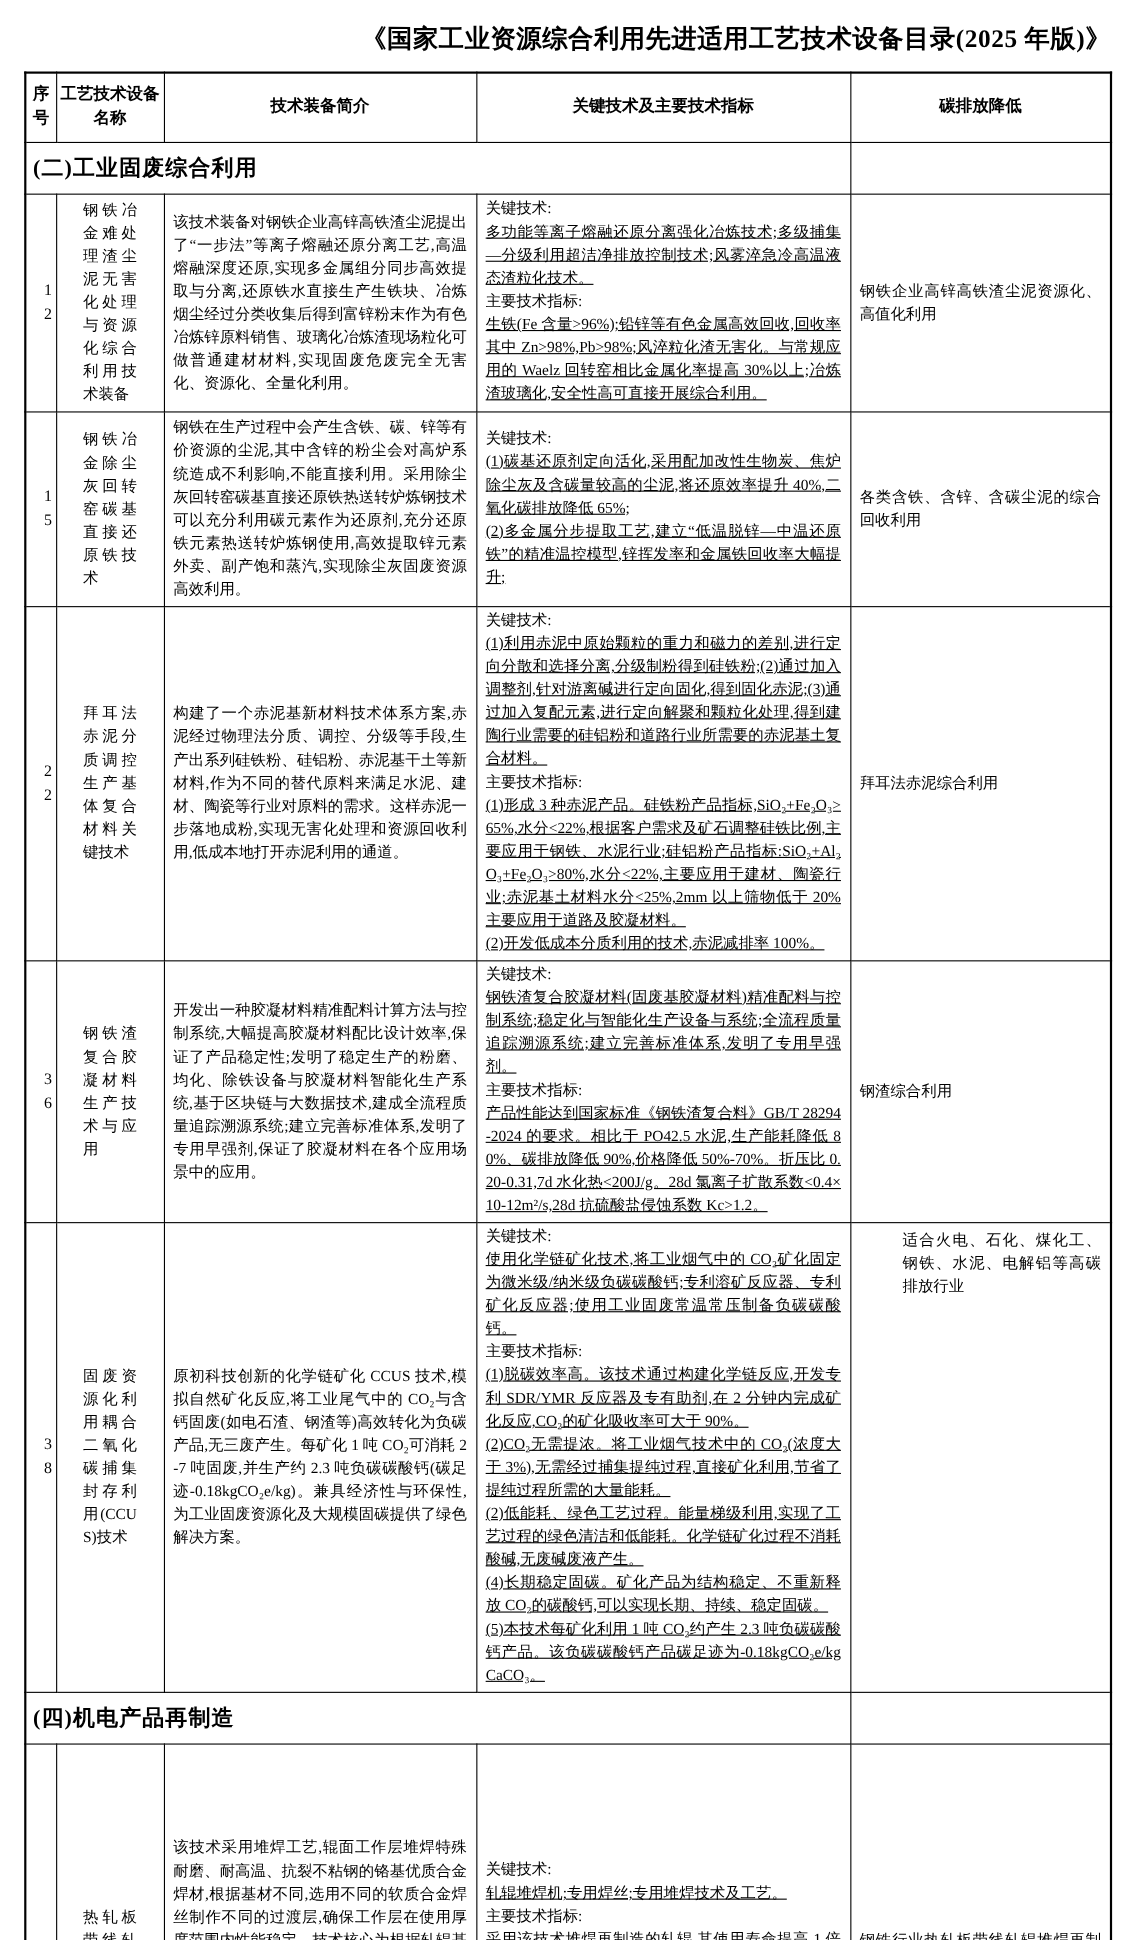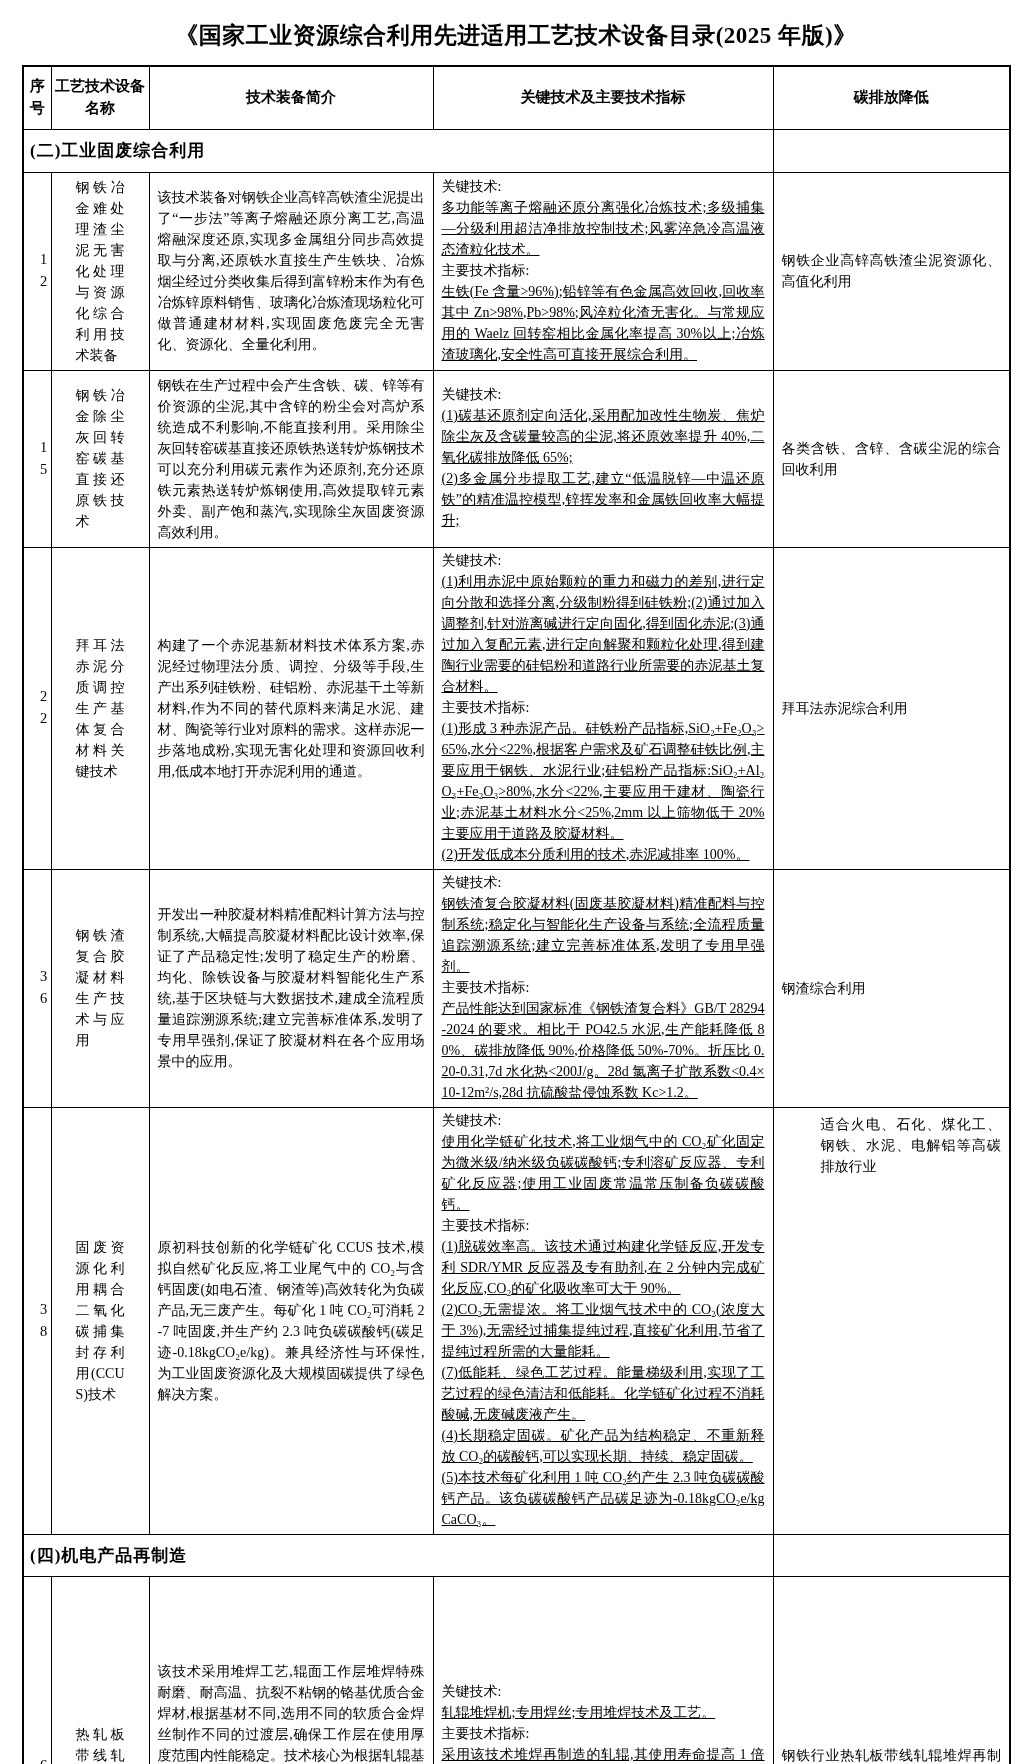--- a/index.html
+++ b/index.html
@@ -1,19 +1,19 @@
 <!DOCTYPE html>
 <html lang="zh"><head>
 <meta charset="utf-8">
 <style>
   html,body { margin:0; padding:0; background:#ffffff; color:#000; }
   body { width:1031px; font-family:"Liberation Serif","DejaVu Serif",serif; }
   .page { padding:12px 21px 10px 22px; }
   .doc-title {
-    text-align:center; font-weight:bold; font-size:23px;
+    text-align:right; font-weight:bold; font-size:23px;
     margin:8px 0 14px 0; letter-spacing:0.5px;
   }
   table.catalog {
     border-collapse:collapse; table-layout:fixed; width:987px;
     border:2px solid #000;
   }
   td, th { border:1px solid #000; vertical-align:middle; word-break:break-all; }
   th {
     font-size:15px; font-weight:bold; text-align:center;
     padding:6px 2px; height:50px; line-height:1.45;
@@ -21,21 +21,21 @@
   td { font-size:14px; line-height:1.5; padding:4px 8px; }
   td.no { text-align:center; padding:2px 16px; font-size:14.5px; }
   td.name { text-align:justify; padding:4px 24px; }
   td.intro { text-align:justify; }
   td.key { padding:2px 8px 4px 8px; }
   td.scope { text-align:justify; }
   td.scope.top { vertical-align:top; padding-top:6px;padding-left:47px; }
   .kh { font-weight:normal; text-align:left; }
   .kp { text-align:justify;text-decoration:underline; }
   tr.section-row td {
-    font-weight:bold; font-size:17px; padding:8px 6px; letter-spacing:1px;
+    font-weight:bold; font-size:20px; padding:8px 6px; letter-spacing:1px;
   }
   tr.hdr { height:62px; }
   tr.r12 { height:160px; }
   tr.r15 { height:137px; }
   tr.r22 { height:298px; }
   tr.r36 { height:205px; }
   tr.r38 { height:400px; }
   tr.sec2 { height:42px; }
   tr.r6  { height:380px; }
 </style>
@@ -124,21 +124,21 @@
     <tr class="r38">
       <td class="no">38</td>
       <td class="name">固废资源化利用耦合二氧化碳捕集封存利用(CCUS)技术</td>
       <td class="intro">原初科技创新的化学链矿化 CCUS 技术,模拟自然矿化反应,将工业尾气中的 CO₂与含钙固废(如电石渣、钢渣等)高效转化为负碳产品,无三废产生。每矿化 1 吨 CO₂可消耗 2-7 吨固废,并生产约 2.3 吨负碳碳酸钙(碳足迹-0.18kgCO₂e/kg)。兼具经济性与环保性,为工业固废资源化及大规模固碳提供了绿色解决方案。</td>
       <td class="key">
         <div class="kh">关键技术:</div>
         <div class="kp">使用化学链矿化技术,将工业烟气中的 CO₂矿化固定为微米级/纳米级负碳碳酸钙;专利溶矿反应器、专利矿化反应器;使用工业固废常温常压制备负碳碳酸钙。</div>
         <div class="kh">主要技术指标:</div>
         <div class="kp">(1)脱碳效率高。该技术通过构建化学链反应,开发专利 SDR/YMR 反应器及专有助剂,在 2 分钟内完成矿化反应,CO₂的矿化吸收率可大于 90%。</div>
         <div class="kp">(2)CO₂无需提浓。将工业烟气技术中的 CO₂(浓度大于 3%),无需经过捕集提纯过程,直接矿化利用,节省了提纯过程所需的大量能耗。</div>
-        <div class="kp">(7)低能耗、绿色工艺过程。能量梯级利用,实现了工艺过程的绿色清洁和低能耗。化学链矿化过程不消耗酸碱,无废碱废液产生。</div>
+        <div class="kp">(2)低能耗、绿色工艺过程。能量梯级利用,实现了工艺过程的绿色清洁和低能耗。化学链矿化过程不消耗酸碱,无废碱废液产生。</div>
         <div class="kp">(4)长期稳定固碳。矿化产品为结构稳定、不重新释放 CO₂的碳酸钙,可以实现长期、持续、稳定固碳。</div>
         <div class="kp">(5)本技术每矿化利用 1 吨 CO₂约产生 2.3 吨负碳碳酸钙产品。该负碳碳酸钙产品碳足迹为-0.18kgCO₂e/kgCaCO₃。</div>
       </td>
       <td class="scope top">适合火电、石化、煤化工、钢铁、水泥、电解铝等高碳排放行业</td>
     </tr>
 
     <tr class="section-row sec2">
       <td colspan="4">(四)机电产品再制造</td>
       <td></td>
     </tr>

